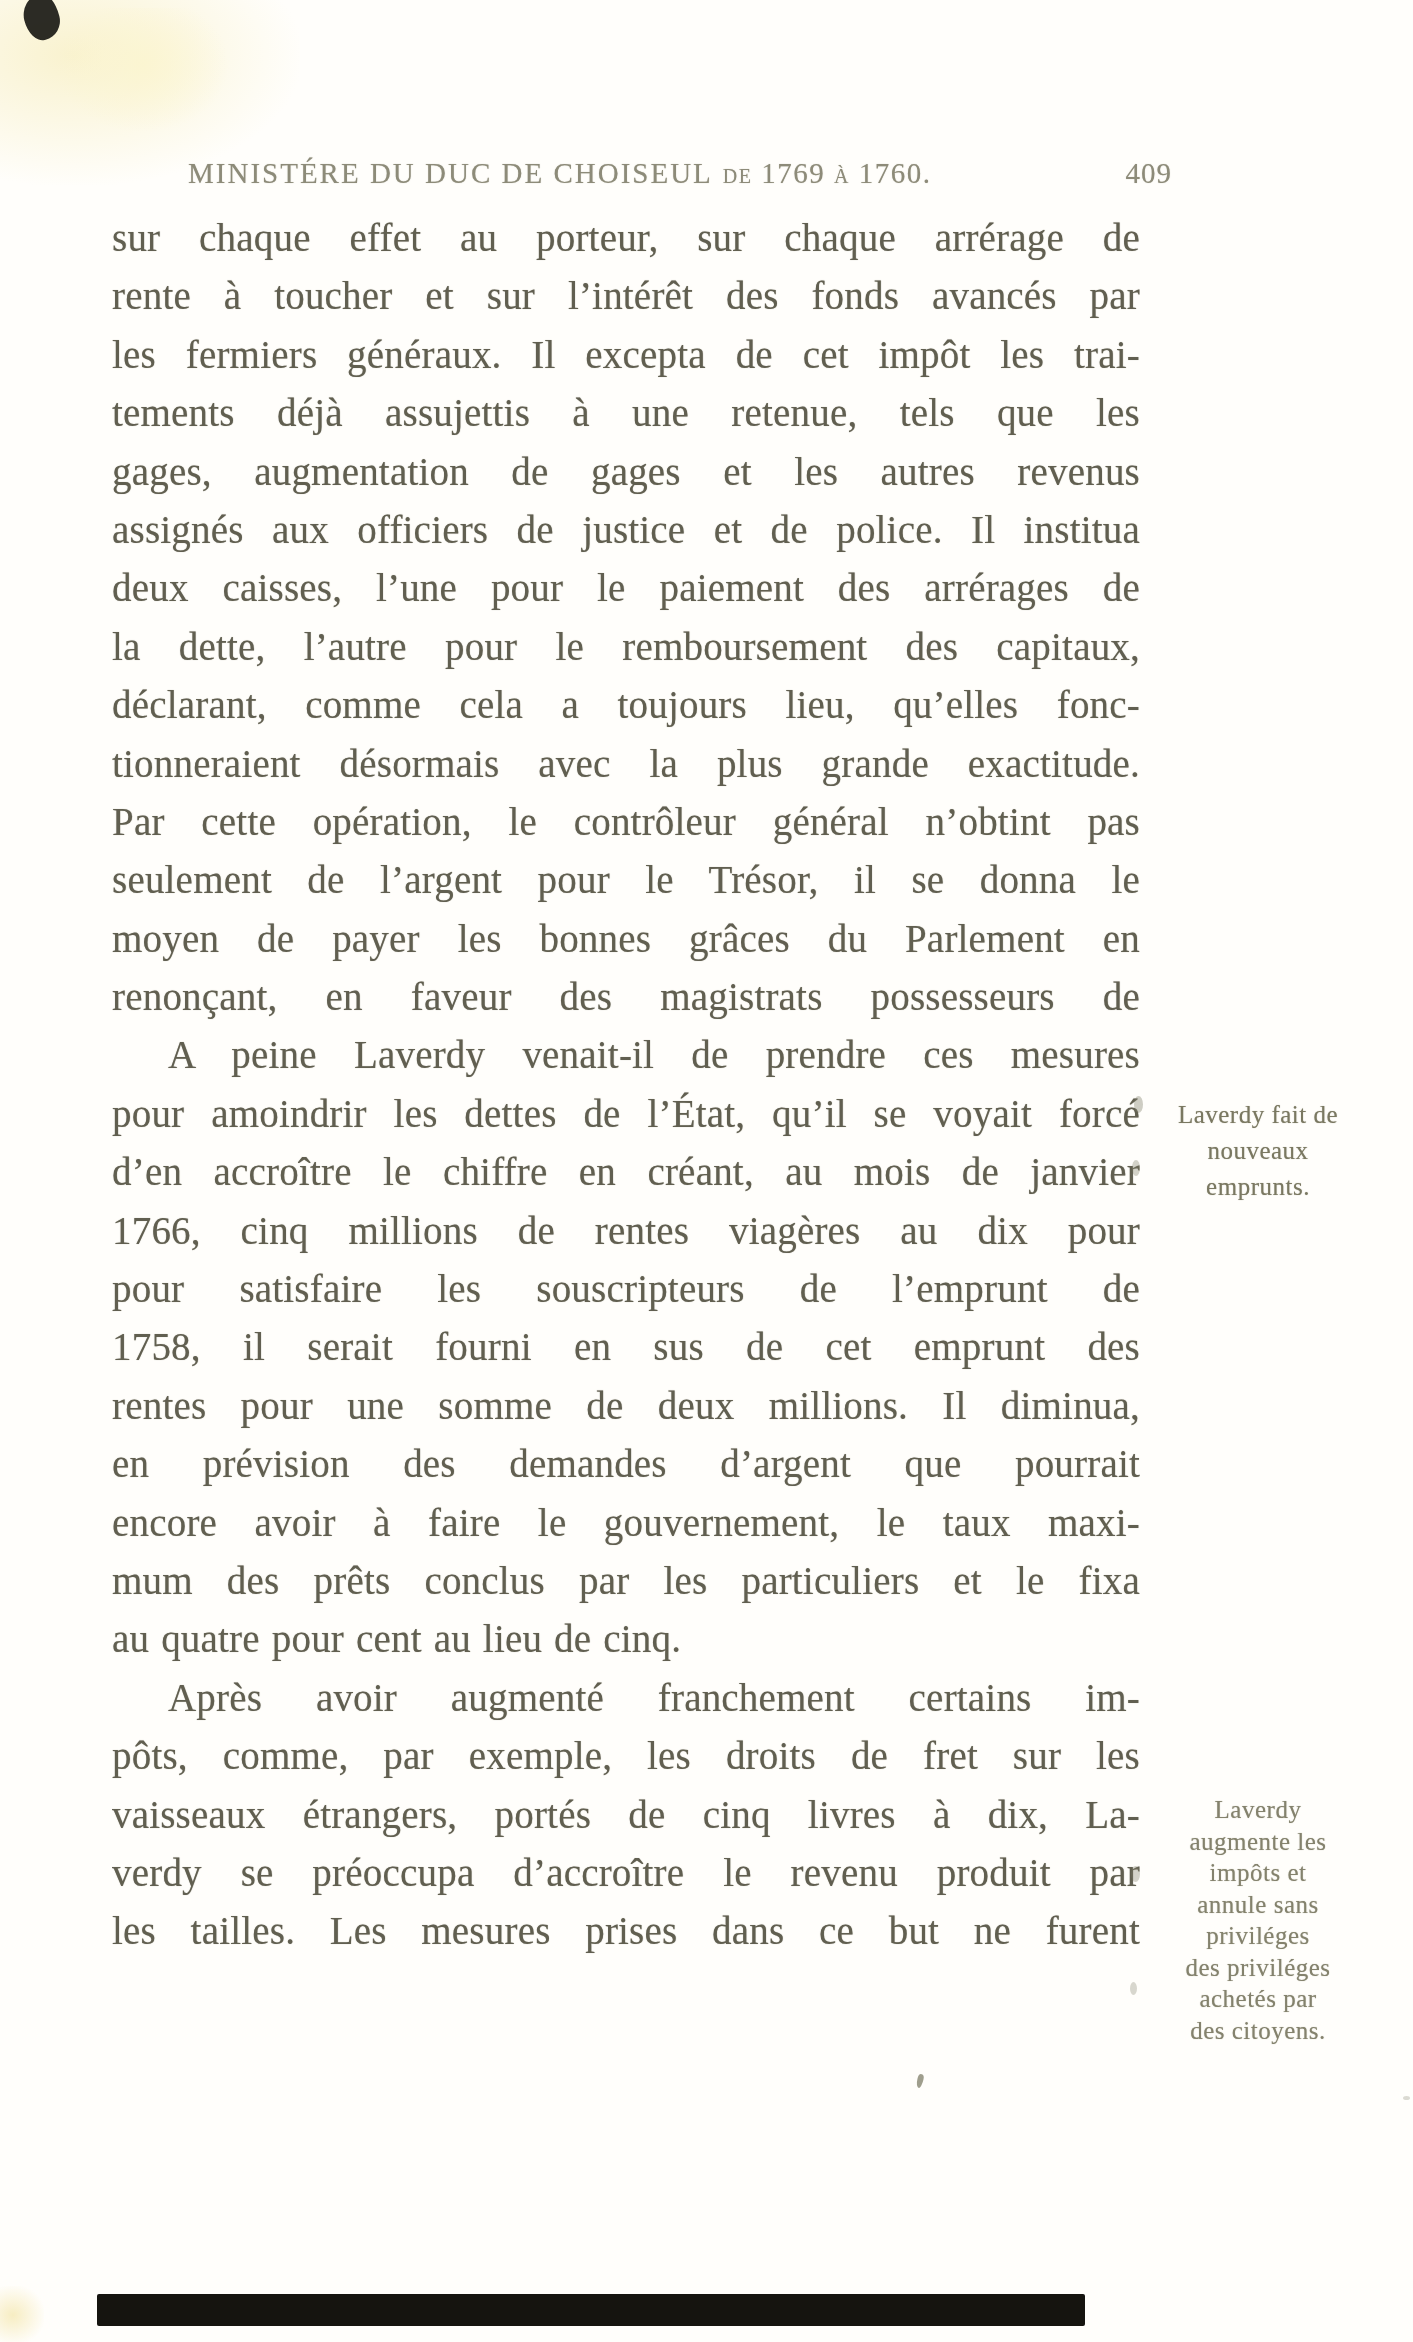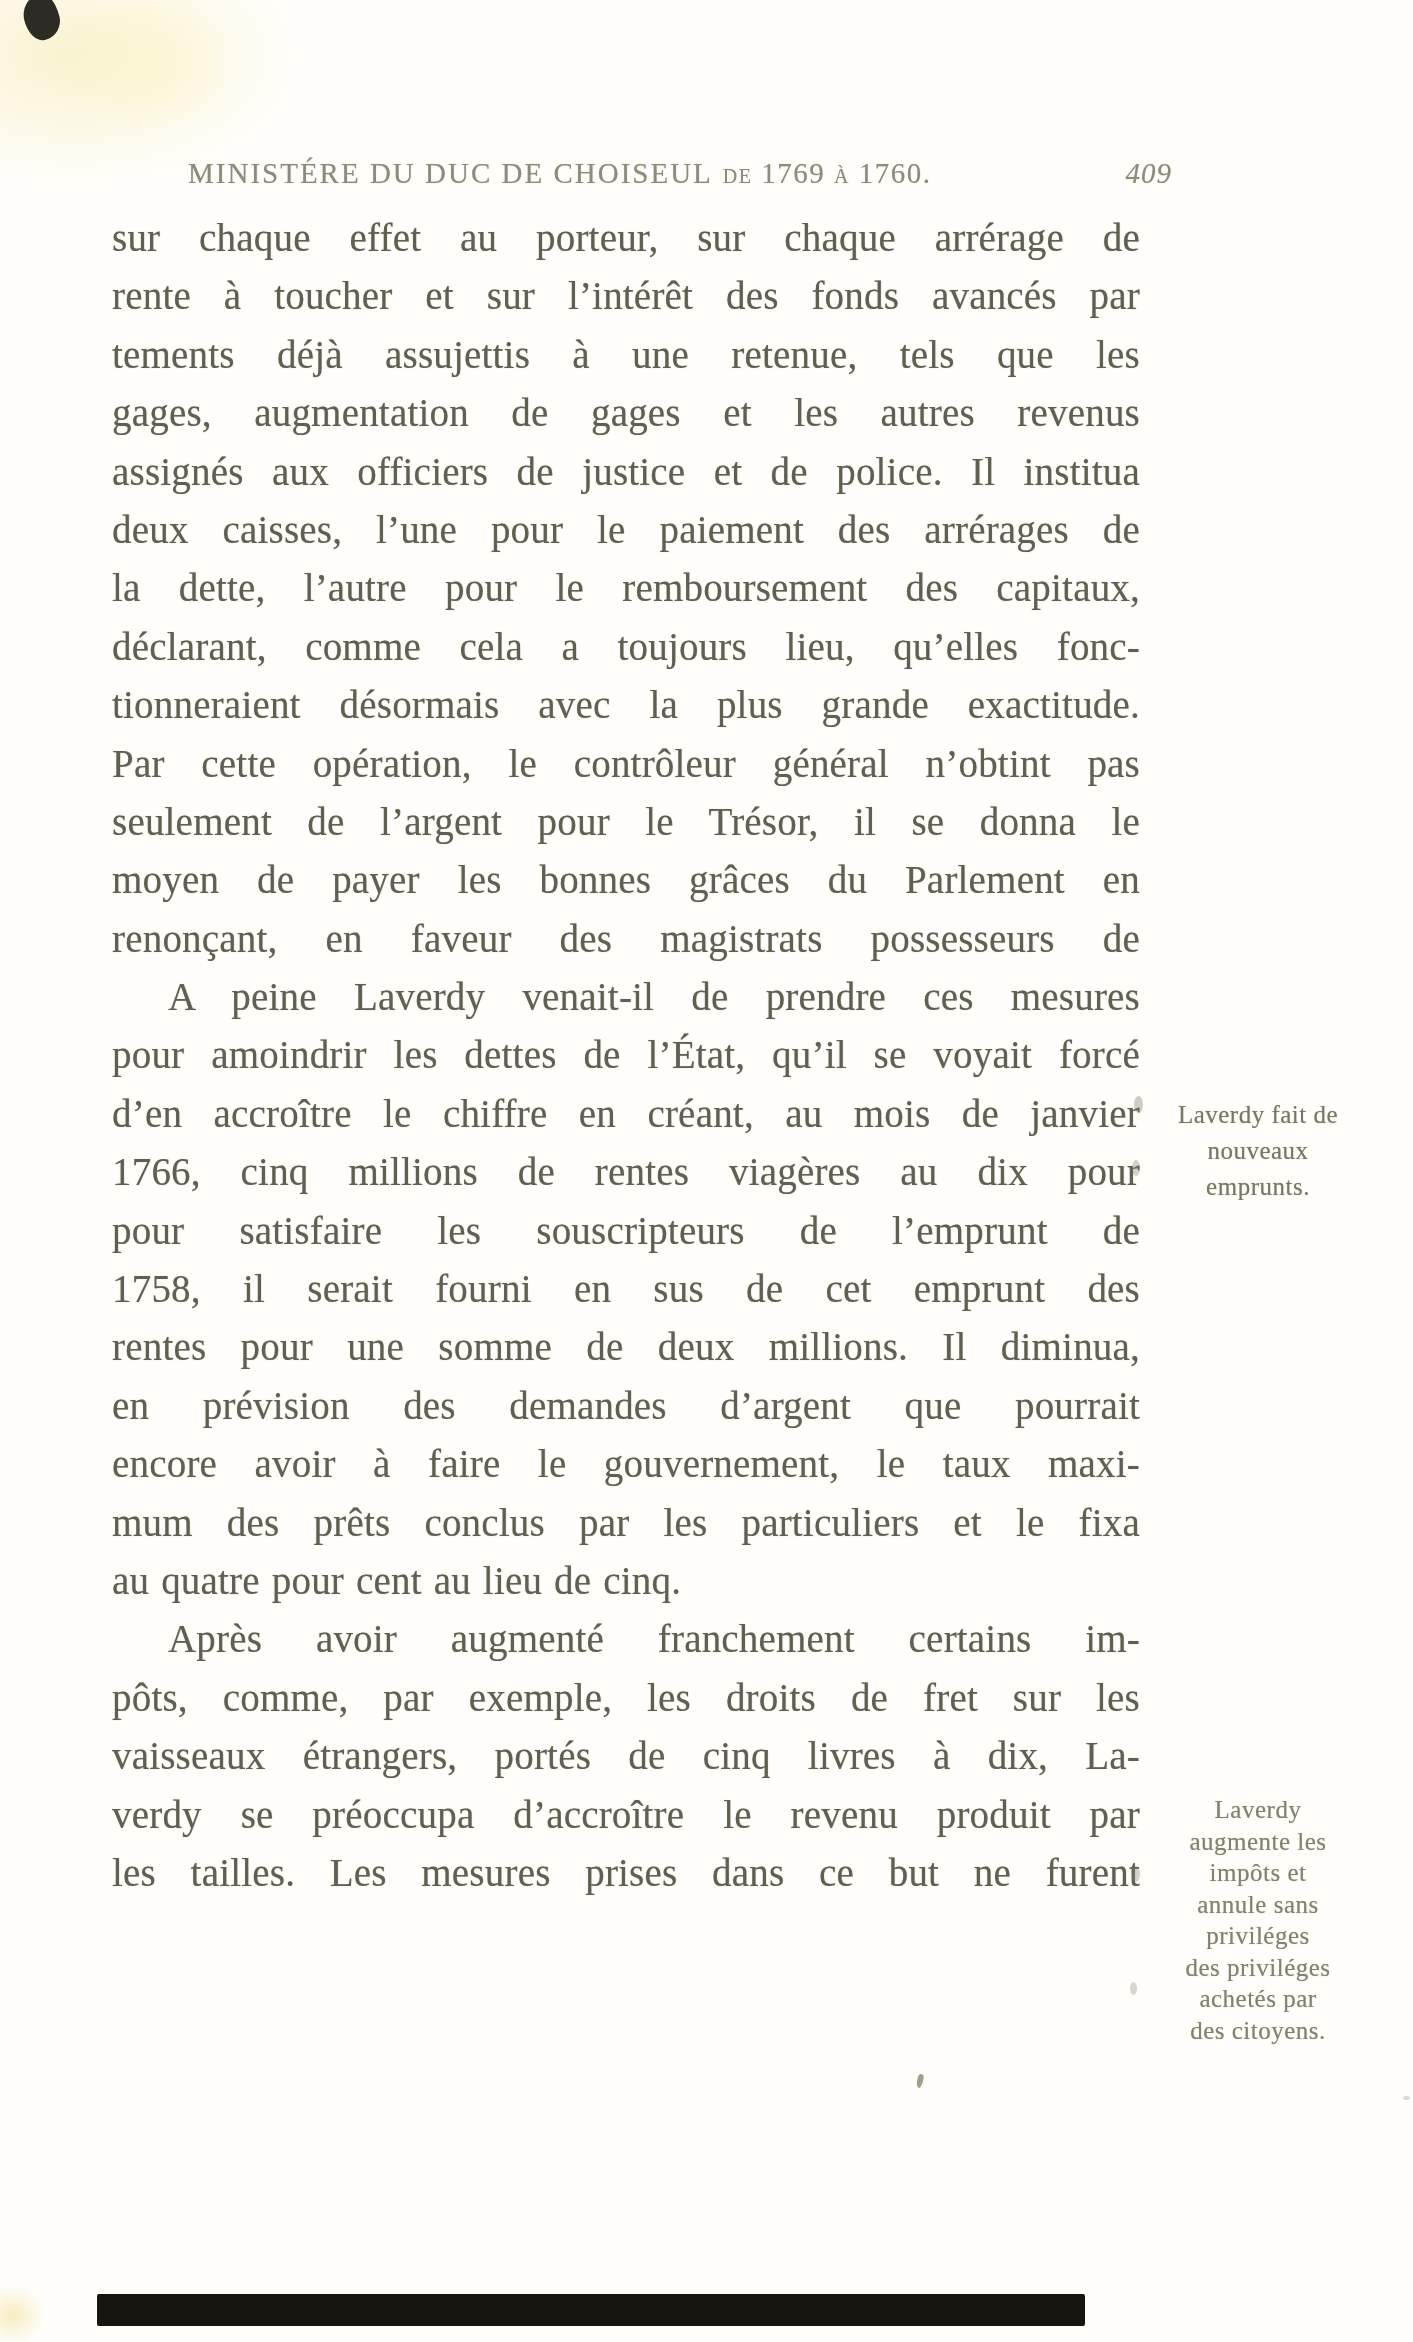--- a/index.html
+++ b/index.html
@@ -32,21 +32,21 @@
 
   
   .running-head{
     position:absolute;left:188px;top:156px;width:984px;
     display:flex;justify-content:space-between;align-items:baseline;
     font-size:29px;line-height:34px;color:#8d8b79;
     letter-spacing:2px;white-space:nowrap;
     text-shadow:0 0 1px rgba(141,139,121,.55);
   }
   .running-head .sc{font-variant:small-caps;margin-left:10px;letter-spacing:1.5px;}
-  .running-head .pagenum{letter-spacing:1px;font-style:italic;}
+  .running-head .pagenum{letter-spacing:1px;}
 
   
   .body-text{
     position:absolute;left:112px;top:209px;width:1028px;
     font-size:39px;line-height:58.4px;color:#615f50;
     word-spacing:2px;letter-spacing:.2px;
     text-shadow:0 0 1px rgba(97,95,80,.45), .4px .4px 0 rgba(97,95,80,.12);
   }
   .line{height:58.4px;overflow:hidden;text-align:justify;text-align-last:justify;}
   .line.short{text-align-last:left;}
@@ -84,20 +84,21 @@
   <header class="running-head">
     <div>
       <span>MINISTÉRE DU DUC DE CHOISEUL</span><span class="sc">de 1769 à 1760.</span>
     </div>
     <span class="pagenum">409</span>
   </header>
 
   <main class="body-text" id="body-text">
       <div class="line">sur chaque effet au porteur, sur chaque arrérage de</div>
       <div class="line">rente à toucher et sur l’intérêt des fonds avancés par</div>
+      <div class="line">les fermiers généraux. Il excepta de cet impôt les trai-</div>
       <div class="line">tements déjà assujettis à une retenue, tels que les</div>
       <div class="line">gages, augmentation de gages et les autres revenus</div>
       <div class="line">assignés aux officiers de justice et de police. Il institua</div>
       <div class="line">deux caisses, l’une pour le paiement des arrérages de</div>
       <div class="line">la dette, l’autre pour le remboursement des capitaux,</div>
       <div class="line">déclarant, comme cela a toujours lieu, qu’elles fonc-</div>
       <div class="line">tionneraient désormais avec la plus grande exactitude.</div>
       <div class="line">Par cette opération, le contrôleur général n’obtint pas</div>
       <div class="line">seulement de l’argent pour le Trésor, il se donna le</div>
       <div class="line">moyen de payer les bonnes grâces du Parlement en</div>

